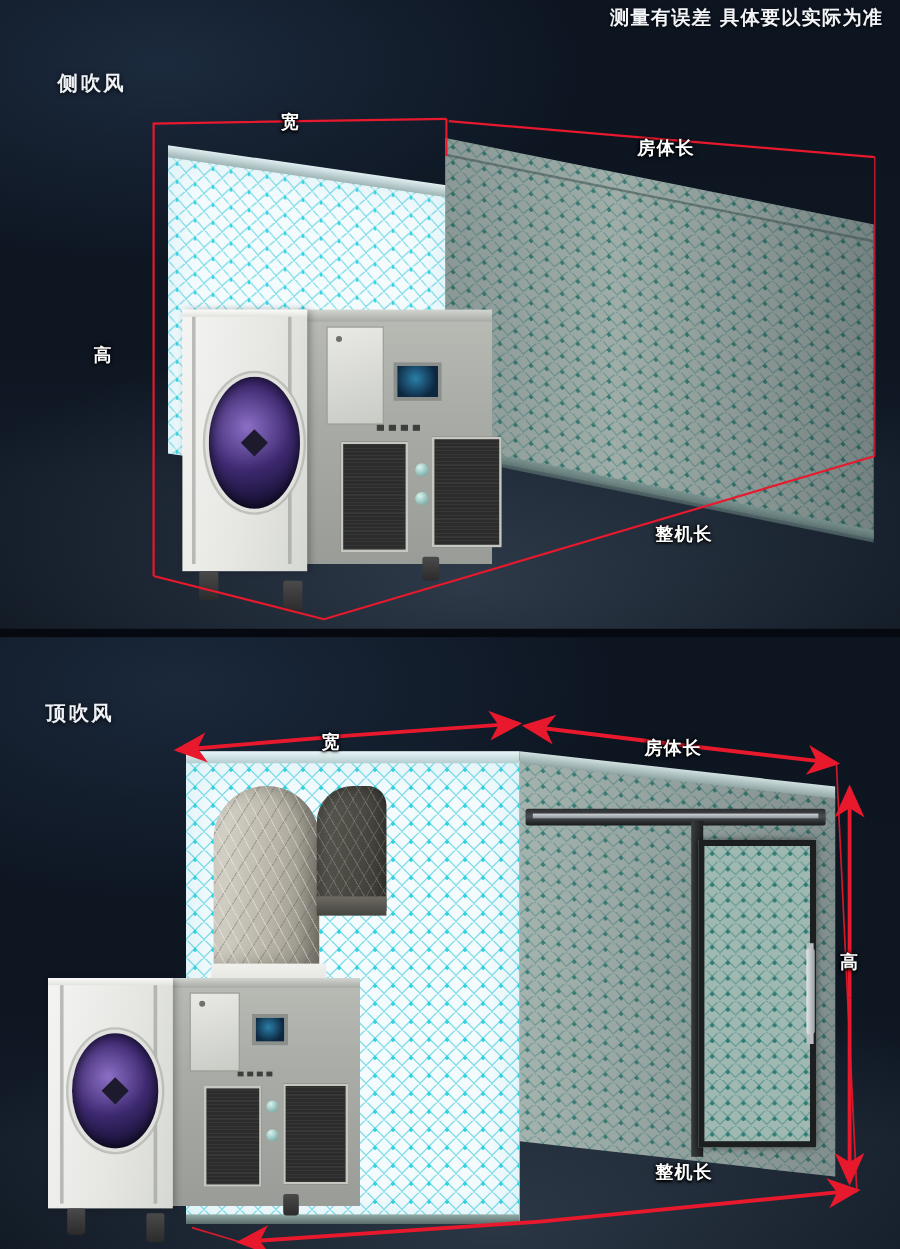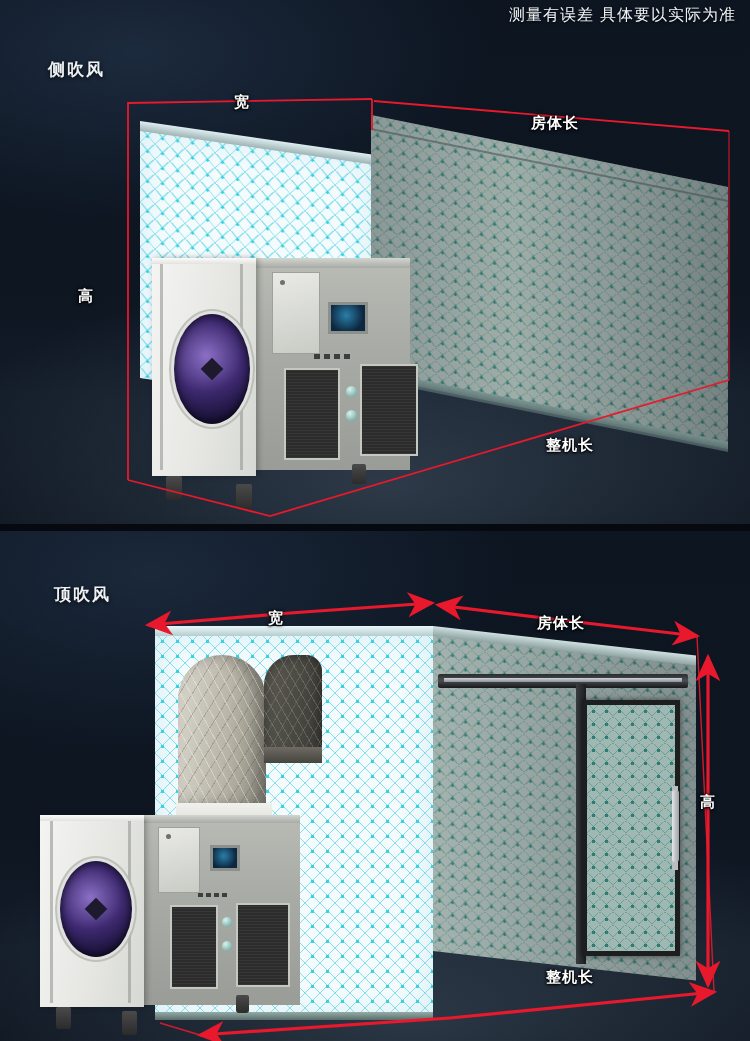--- a/index.html
+++ b/index.html
@@ -22,21 +22,21 @@
       radial-gradient(ellipse 700px 300px at 55% 96%, rgba(120,140,165,.28), rgba(120,140,165,0) 70%),
       radial-gradient(ellipse 520px 260px at 20% 8%, rgba(40,60,85,.5), rgba(20,30,45,0) 70%),
       linear-gradient(180deg,#0d1521 0%,#0e1622 60%,#131c28 82%,#0d151f 100%);
   }
   .panel-gap { position:absolute; left:0; top:524px; width:750px; height:8px;
     background:#060a10; }
 
   
   .hdr-note {
     position:absolute; top:5px; right:14px;
-    font-size:16px; font-weight:normal; color:#f2f5f8; letter-spacing:1px;
+    font-size:16px; font-weight:bold; color:#f2f5f8; letter-spacing:1px;
     text-shadow:0 1px 3px rgba(0,0,0,.9);
   }
   .panel-title {
     position:absolute; font-size:17px; font-weight:bold; color:#eef2f6;
     letter-spacing:2px; text-shadow:0 1px 4px rgba(0,0,0,.9);
   }
   .dim-label {
     position:absolute; font-size:15px; font-weight:bold; color:#ffffff;
     letter-spacing:1px;
     text-shadow:0 0 4px rgba(0,0,0,.95),0 1px 2px rgba(0,0,0,1), -1px 0 2px rgba(0,0,0,.8);
@@ -236,21 +236,21 @@
   <div class="dim-label" style="left:234px; top:93px;">宽</div>
   <div class="dim-label" style="left:531px; top:114px;">房体长</div>
   <div class="dim-label" style="left:78px; top:287px;">高</div>
   <div class="dim-label" style="left:546px; top:436px;">整机长</div>
 </div>
 
 <div class="panel-gap"></div>
 
 <div class="panel" id="panel-top">
 
-  <div class="panel-title" style="left:54px; top:52px;">顶吹风</div>
+  <div class="panel-title" style="left:38px; top:52px;">顶吹风</div>
 
   <div class="room patt-mid" style="left:433px; top:103px; width:263px; height:317px; transform:skewY(6.4deg); transform-origin:left top; filter:brightness(.95);"></div>
   <div class="room" style="left:433px; top:103px; width:263px; height:317px; transform:skewY(6.4deg); transform-origin:left top; background:linear-gradient(90deg, rgba(25,35,45,.04), rgba(15,22,32,.26));"></div>
   <div class="room" style="left:433px; top:95px; width:263px; height:10px; background:linear-gradient(180deg,#cfe0df,#8fa5a4); transform:skewY(6.4deg); transform-origin:left top;"></div>
 
   <div class="room patt-bright" style="left:155px; top:103px; width:278px; height:384px; box-shadow:inset 0 0 34px rgba(120,200,215,.28);"></div>
   <div class="room" style="left:155px; top:95px; width:278px; height:10px; background:linear-gradient(180deg,#eaf7f9,#b5cdcf);"></div>
   <div class="room" style="left:155px; top:481px; width:278px; height:8px; background:linear-gradient(180deg,#93aca7,#5a6d6b);"></div>
 
   <div class="duct" id="p2-duct" style="left:178px; top:124px;">

